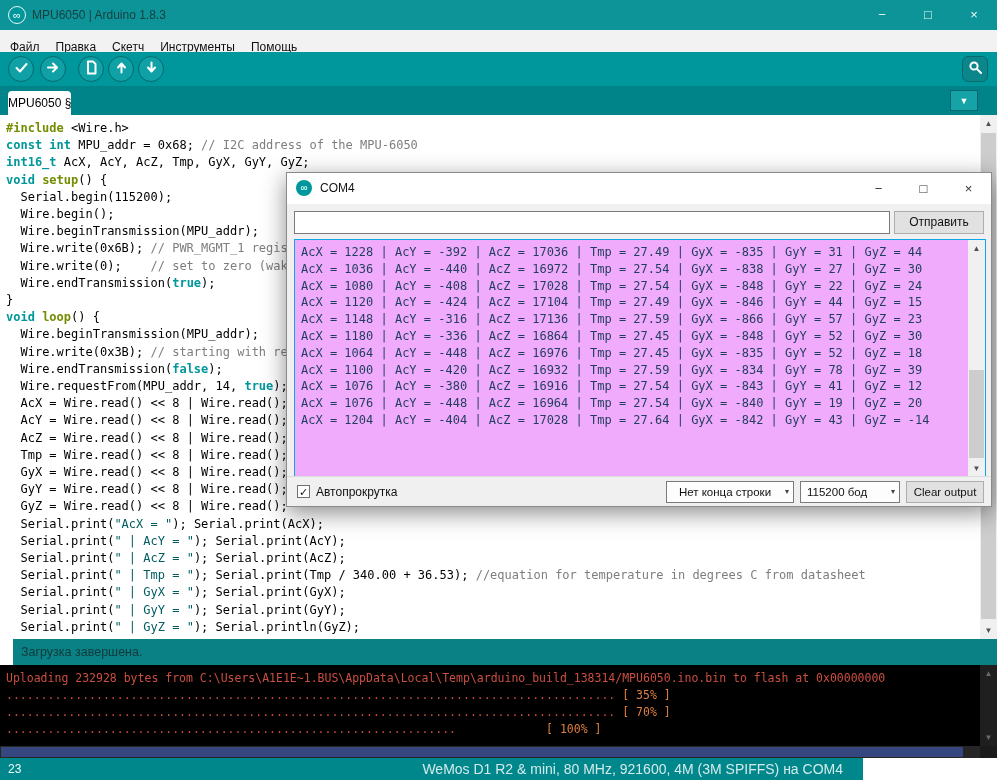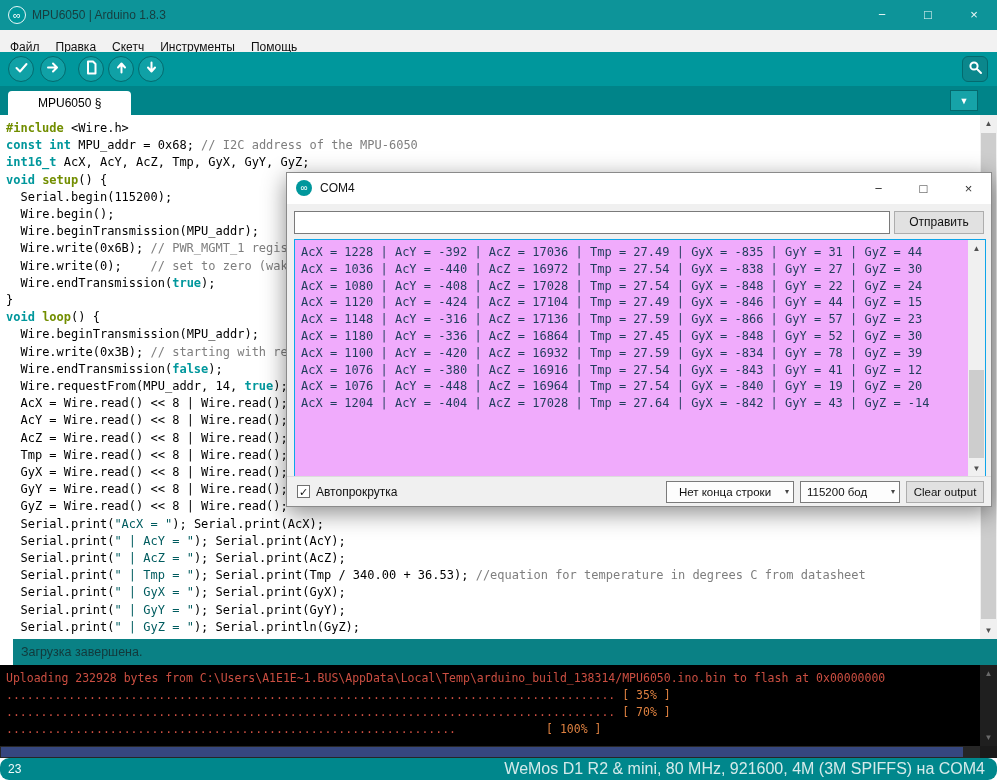--- a/index.html
+++ b/index.html
@@ -20,21 +20,21 @@
            border-bottom:1px solid #e0e0e0;display:flex;align-items:center;padding-left:2px;}
   .menu-item{padding:0 8px;font-size:12px;color:#111;line-height:22px;}
   
   .toolbar{position:absolute;left:0;top:52px;width:997px;height:34px;background:#00979c;}
   .tb-btn{position:absolute;top:4px;width:26px;height:26px;border-radius:50%;background:#10a1a6;
           border:1px solid #046a6e;display:flex;align-items:center;justify-content:center;}
   .tb-btn svg{stroke:#fff;fill:none;stroke-width:2;stroke-linecap:round;stroke-linejoin:round;}
   .tb-sq{border-radius:6px;background:#0b878c;}
   
   .tabbar{position:absolute;left:0;top:86px;width:997px;height:29px;background:#008489;}
-  .tab{position:absolute;left:8px;bottom:0;height:24px;padding:0 30px;background:#fff;
+  .tab{position:absolute;left:8px;bottom:0;height:24px;padding:0 0;background:#fff;
        border-radius:4px 4px 0 0;font-size:12px;line-height:24px;color:#000;}
   .tab-dd{position:absolute;right:19px;top:4px;width:28px;height:21px;background:#16a3a8;
           border:1px solid #04696d;color:#fff;font-size:9px;text-align:center;line-height:20px;}
   
   .editor{position:absolute;left:0;top:115px;width:997px;height:524px;background:#fff;}
   .code{position:absolute;left:6px;top:5px;font-family:"DejaVu Sans Mono",monospace;
         font-size:12px;line-height:17.2px;}
   .code-line{white-space:pre;}
   .c-kw{color:#00979c;font-weight:bold;}
   .c-fn{color:#000000;}
@@ -55,23 +55,23 @@
                 font-size:11.5px;line-height:17px;}
   .console-line{white-space:pre;}
   .c-red{color:#cb4e41;}
   .c-pct{color:#dd8040;}
   .csb{position:absolute;right:0;top:0;width:17px;height:81px;background:#1f1f1f;}
   .csb .sb-arrow{background:#1f1f1f;color:#6a6a6a;}
   .hscroll{position:absolute;left:0;top:746px;width:997px;height:12px;background:#262626;}
   .hthumb{position:absolute;left:1px;top:1px;width:962px;height:10px;background:#36477f;}
   .hcorner{position:absolute;right:0;top:0;width:17px;height:12px;background:#1a1a1a;}
   
-  .footer{position:absolute;left:0;top:758px;width:997px;height:22px;background:#00878c;border-radius:9px;}
+  .footer{position:absolute;left:0;top:758px;width:863px;height:22px;background:#00878c;}
   .footer-line{position:absolute;left:8px;line-height:22px;font-size:12px;color:#f2fbfb;}
-  .footer-board{position:absolute;right:12px;line-height:22px;font-size:16px;color:#d4eaea;}
+  .footer-board{position:absolute;right:20px;line-height:22px;font-size:14px;color:#d4eaea;}
   
   .sw{position:absolute;left:286px;top:172px;width:706px;height:335px;background:#f0f0f0;
       border:1px solid #8a8a8a;box-shadow:0 6px 22px rgba(0,0,0,.45);z-index:10;}
   .sw-titlebar{position:absolute;left:0;top:0;width:100%;height:31px;background:#fff;}
   .sw-icon{position:absolute;left:9px;top:7px;width:16px;height:16px;border-radius:50%;
            background:#00979c;color:#fff;font-size:10px;line-height:15px;text-align:center;}
   .sw-title{position:absolute;left:33px;line-height:31px;font-size:12px;color:#111;}
   .sw-btn{position:absolute;top:0;width:45px;height:31px;text-align:center;line-height:31px;
           font-size:13px;color:#333;}
   .sw-btn.min{right:90px}.sw-btn.max{right:45px}.sw-btn.close{right:0}
@@ -234,20 +234,21 @@
     <input class="sw-input" value="" style="">
     <div class="sw-send">Отправить</div>
     <div class="sw-output">
       <div class="sw-rows">
           <div class="serial-row">AcX = 1228 | AcY = -392 | AcZ = 17036 | Tmp = 27.49 | GyX = -835 | GyY = 31 | GyZ = 44</div>
           <div class="serial-row">AcX = 1036 | AcY = -440 | AcZ = 16972 | Tmp = 27.54 | GyX = -838 | GyY = 27 | GyZ = 30</div>
           <div class="serial-row">AcX = 1080 | AcY = -408 | AcZ = 17028 | Tmp = 27.54 | GyX = -848 | GyY = 22 | GyZ = 24</div>
           <div class="serial-row">AcX = 1120 | AcY = -424 | AcZ = 17104 | Tmp = 27.49 | GyX = -846 | GyY = 44 | GyZ = 15</div>
           <div class="serial-row">AcX = 1148 | AcY = -316 | AcZ = 17136 | Tmp = 27.59 | GyX = -866 | GyY = 57 | GyZ = 23</div>
           <div class="serial-row">AcX = 1180 | AcY = -336 | AcZ = 16864 | Tmp = 27.45 | GyX = -848 | GyY = 52 | GyZ = 30</div>
+          <div class="serial-row">AcX = 1064 | AcY = -448 | AcZ = 16976 | Tmp = 27.45 | GyX = -835 | GyY = 52 | GyZ = 18</div>
           <div class="serial-row">AcX = 1100 | AcY = -420 | AcZ = 16932 | Tmp = 27.59 | GyX = -834 | GyY = 78 | GyZ = 39</div>
           <div class="serial-row">AcX = 1076 | AcY = -380 | AcZ = 16916 | Tmp = 27.54 | GyX = -843 | GyY = 41 | GyZ = 12</div>
           <div class="serial-row">AcX = 1076 | AcY = -448 | AcZ = 16964 | Tmp = 27.54 | GyX = -840 | GyY = 19 | GyZ = 20</div>
           <div class="serial-row">AcX = 1204 | AcY = -404 | AcZ = 17028 | Tmp = 27.64 | GyX = -842 | GyY = 43 | GyZ = -14</div>
         </div>
       <div class="sb-v">
         <div class="sb-arrow" style="top:0">▲</div>
         <div class="sb-thumb" style="top:130px;height:88px"></div>
         <div class="sb-arrow" style="bottom:0">▼</div>
       </div>

